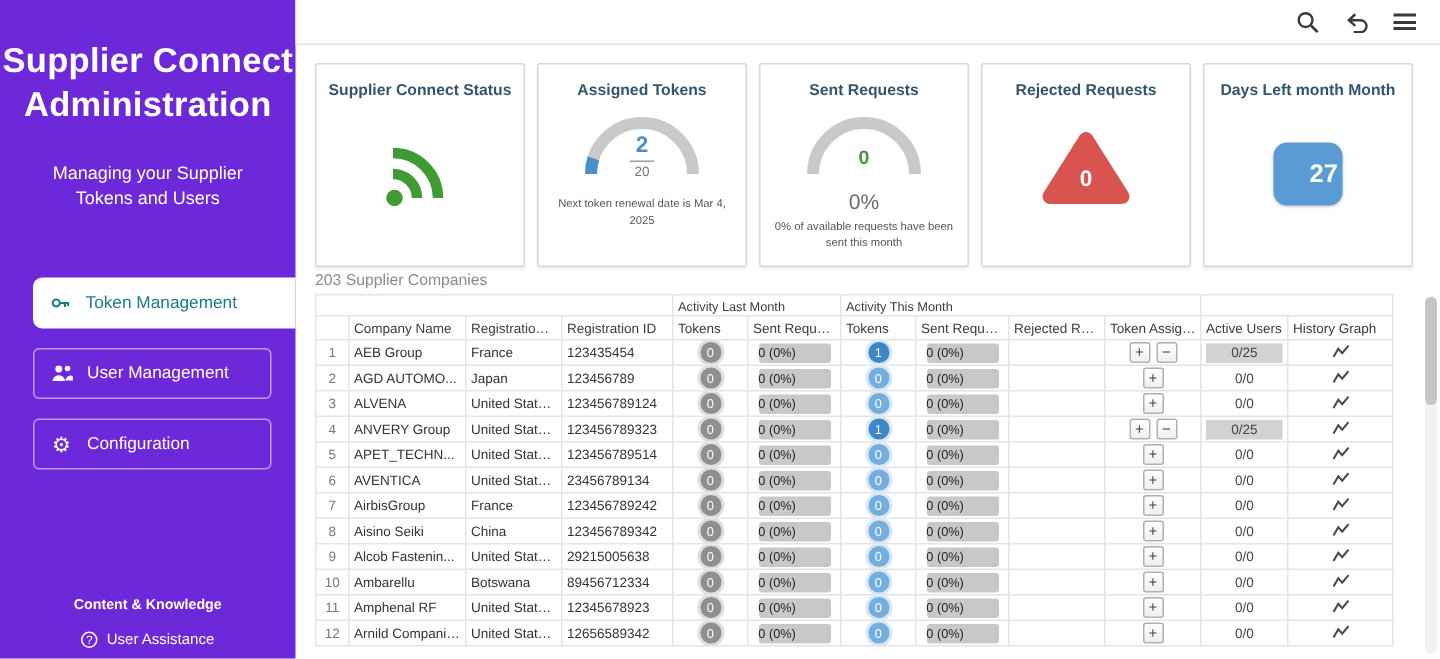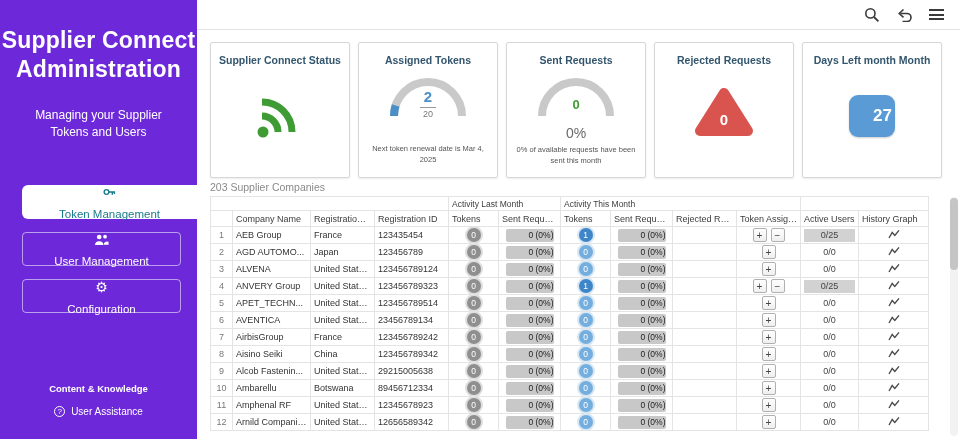--- a/index.html
+++ b/index.html
@@ -9,26 +9,26 @@
   }
   
   .sidebar { position: absolute; left: 0; top: 0; width: 197px; height: 439px;
     background: #6d28d9; color: #fff; }
   .sb-title { margin-top: 26px; text-align: center; font-size: 23px; font-weight: bold;
     line-height: 1.24; letter-spacing: .2px; }
   .sb-sub { margin-top: 24px; text-align: center; font-size: 12px; line-height: 1.4; padding: 0 16px; }
   .menu { margin-top: 44px; }
   .menu-item { height: 34px; display: flex; align-items: center; gap: 9px; font-size: 11.5px;
     margin: 0 16px 13px 22px; border: 1px solid rgba(255,255,255,.55); border-radius: 4px;
-    padding: 0 10px; cursor: pointer; color: #fff; flex-direction: column; }
+    padding: 0 10px; cursor: pointer; color: #fff; }
   .menu-item.active { background: #fff; color: #1a7b8d; border: none; margin-right: 0;
     border-radius: 6px 0 0 6px; }
   .menu-item .mi-icon { display: inline-flex; width: 16px; justify-content: center; }
   .gear-glyph::before { content: "⚙"; font-size: 14px; line-height: 14px; }
-  .sb-footer { position: absolute; bottom: 0; left: 0; right: 0; text-align: center; padding-bottom: 22px; }
+  .sb-footer { position: absolute; bottom: 0; left: 0; right: 0; text-align: center; padding-bottom: 7px; }
   .sb-footer-title { font-size: 9.5px; font-weight: bold; margin-bottom: 12px; }
   .sb-assist { font-size: 10px; display: flex; align-items: flex-end; justify-content: center; gap: 6px; cursor: pointer; }
   .qicon { width: 11px; height: 11px; border: 1px solid #fff; border-radius: 50%;
     font-size: 8px; line-height: 10px; display: inline-block; text-align: center; }
   .qicon::before { content: "?"; }
   
   .topbar { position: absolute; left: 197px; top: 0; right: 0; height: 30px; background: #fff;
     border-bottom: 1px solid #e2e2e2; display: flex; align-items: center; justify-content: flex-end;
     gap: 16px; padding-right: 16px; }
   .tb-icon { cursor: pointer; display: inline-flex; }
@@ -42,21 +42,21 @@
   .card-title { text-align: center; font-size: 10.5px; font-weight: bold; color: #33566e;
     margin-top: 11px; padding: 0 6px; line-height: 1.25; }
   .status-icon-wrap { width: 52px; margin: 24px auto 0; }
   .gauge-wrap { position: relative; width: 84px; margin: 7px auto 0; }
   .gauge-overlay { position: absolute; top: 15px; left: 0; right: 0; text-align: center; }
   .g-val { font-size: 15px; font-weight: bold; color: #4a8fc7; line-height: 1.1; }
   .g-val.green { color: #3f9c35; font-size: 13px; margin-top: 9px; }
   .g-div { width: 16px; border-top: 1px solid #9a9a9a; margin: 1px auto; }
   .g-max { font-size: 9px; color: #777; }
   .g-pct { text-align: center; font-size: 14px; color: #6a6a6a; margin-top: 1px; }
-  .card-note { font-size: 7.5px; color: #555; text-align: center; padding: 0 9px; line-height: 1.45; margin-top: 20px; }
+  .card-note { font-size: 7.5px; color: #555; text-align: center; padding: 0 9px; line-height: 1.45; margin-top: 6px; }
   .tri-wrap { position: relative; width: 64px; margin: 18px auto 0; }
   .tri-val { position: absolute; left: 0; right: 0; top: 26px; text-align: center;
     color: #fff; font-weight: bold; font-size: 15px; }
   .days-box { width: 46px; height: 42px; border-radius: 9px; background: #5b9bd5;
     margin: 28px auto 0; color: #fff; font-size: 17px; font-weight: bold; text-align: center;
     line-height: 42px; box-shadow: 0 1px 2px rgba(0,0,0,.2); padding-left: 21px; }
   
   .tbl-caption { position: absolute; left: 210px; top: 181px; font-size: 10.5px; color: #8a8a8a; }
   .tbl-wrap { position: absolute; left: 210px; top: 196px; right: 16px; bottom: 0; overflow: hidden; }
   table { border-collapse: collapse; table-layout: fixed; width: 718px; font-size: 9px; color: #333; }
@@ -67,21 +67,21 @@
   tr.hdr th { height: 16px; font-size: 9px; }
   tbody td { height: 17px; }
   td.num { text-align: center; color: #777; }
   td.ctr { text-align: center; }
   .badge { display: inline-block; min-width: 14px; height: 14px; line-height: 14px;
     border-radius: 50%; color: #fff; font-size: 8.5px; text-align: center; }
   .badge.gray { background: #8f8f8f; box-shadow: 0 0 0 2px #dedede; }
   .badge.blue { background: #74aede; box-shadow: 0 0 0 2px #d8e7f5; }
   .badge.blue.strong { background: #3e86c7; }
   .chip { display: inline-block; min-width: 48px; background: #c8c8c8; color: #222;
-    text-align: right; padding: 1.5px 0; border-radius: 2px; font-size: 8.5px; }
+    text-align: left; padding: 1.5px 0; border-radius: 2px; font-size: 8.5px; }
   button.sq { width: 14px; height: 14px; border: 1px solid #b0b0b0; border-radius: 2px;
     background: linear-gradient(#ffffff, #efefef); font-size: 10px; line-height: 11px;
     color: #444; cursor: pointer; margin: 0 2px; padding: 0; }
   .au { display: block; text-align: center; color: #444; }
   .au.hl { background: #d2d2d2; padding: 1.5px 0; }
   td.hist span { cursor: pointer; display: inline-flex; }
   .vscroll { position: absolute; right: 2px; top: 197px; bottom: 3px; width: 8px;
     background: #f2f2f2; border-radius: 4px; }
   .vthumb { position: absolute; top: 1px; left: 0; width: 8px; height: 72px;
     background: #c5c5c5; border-radius: 4px; cursor: pointer; }

